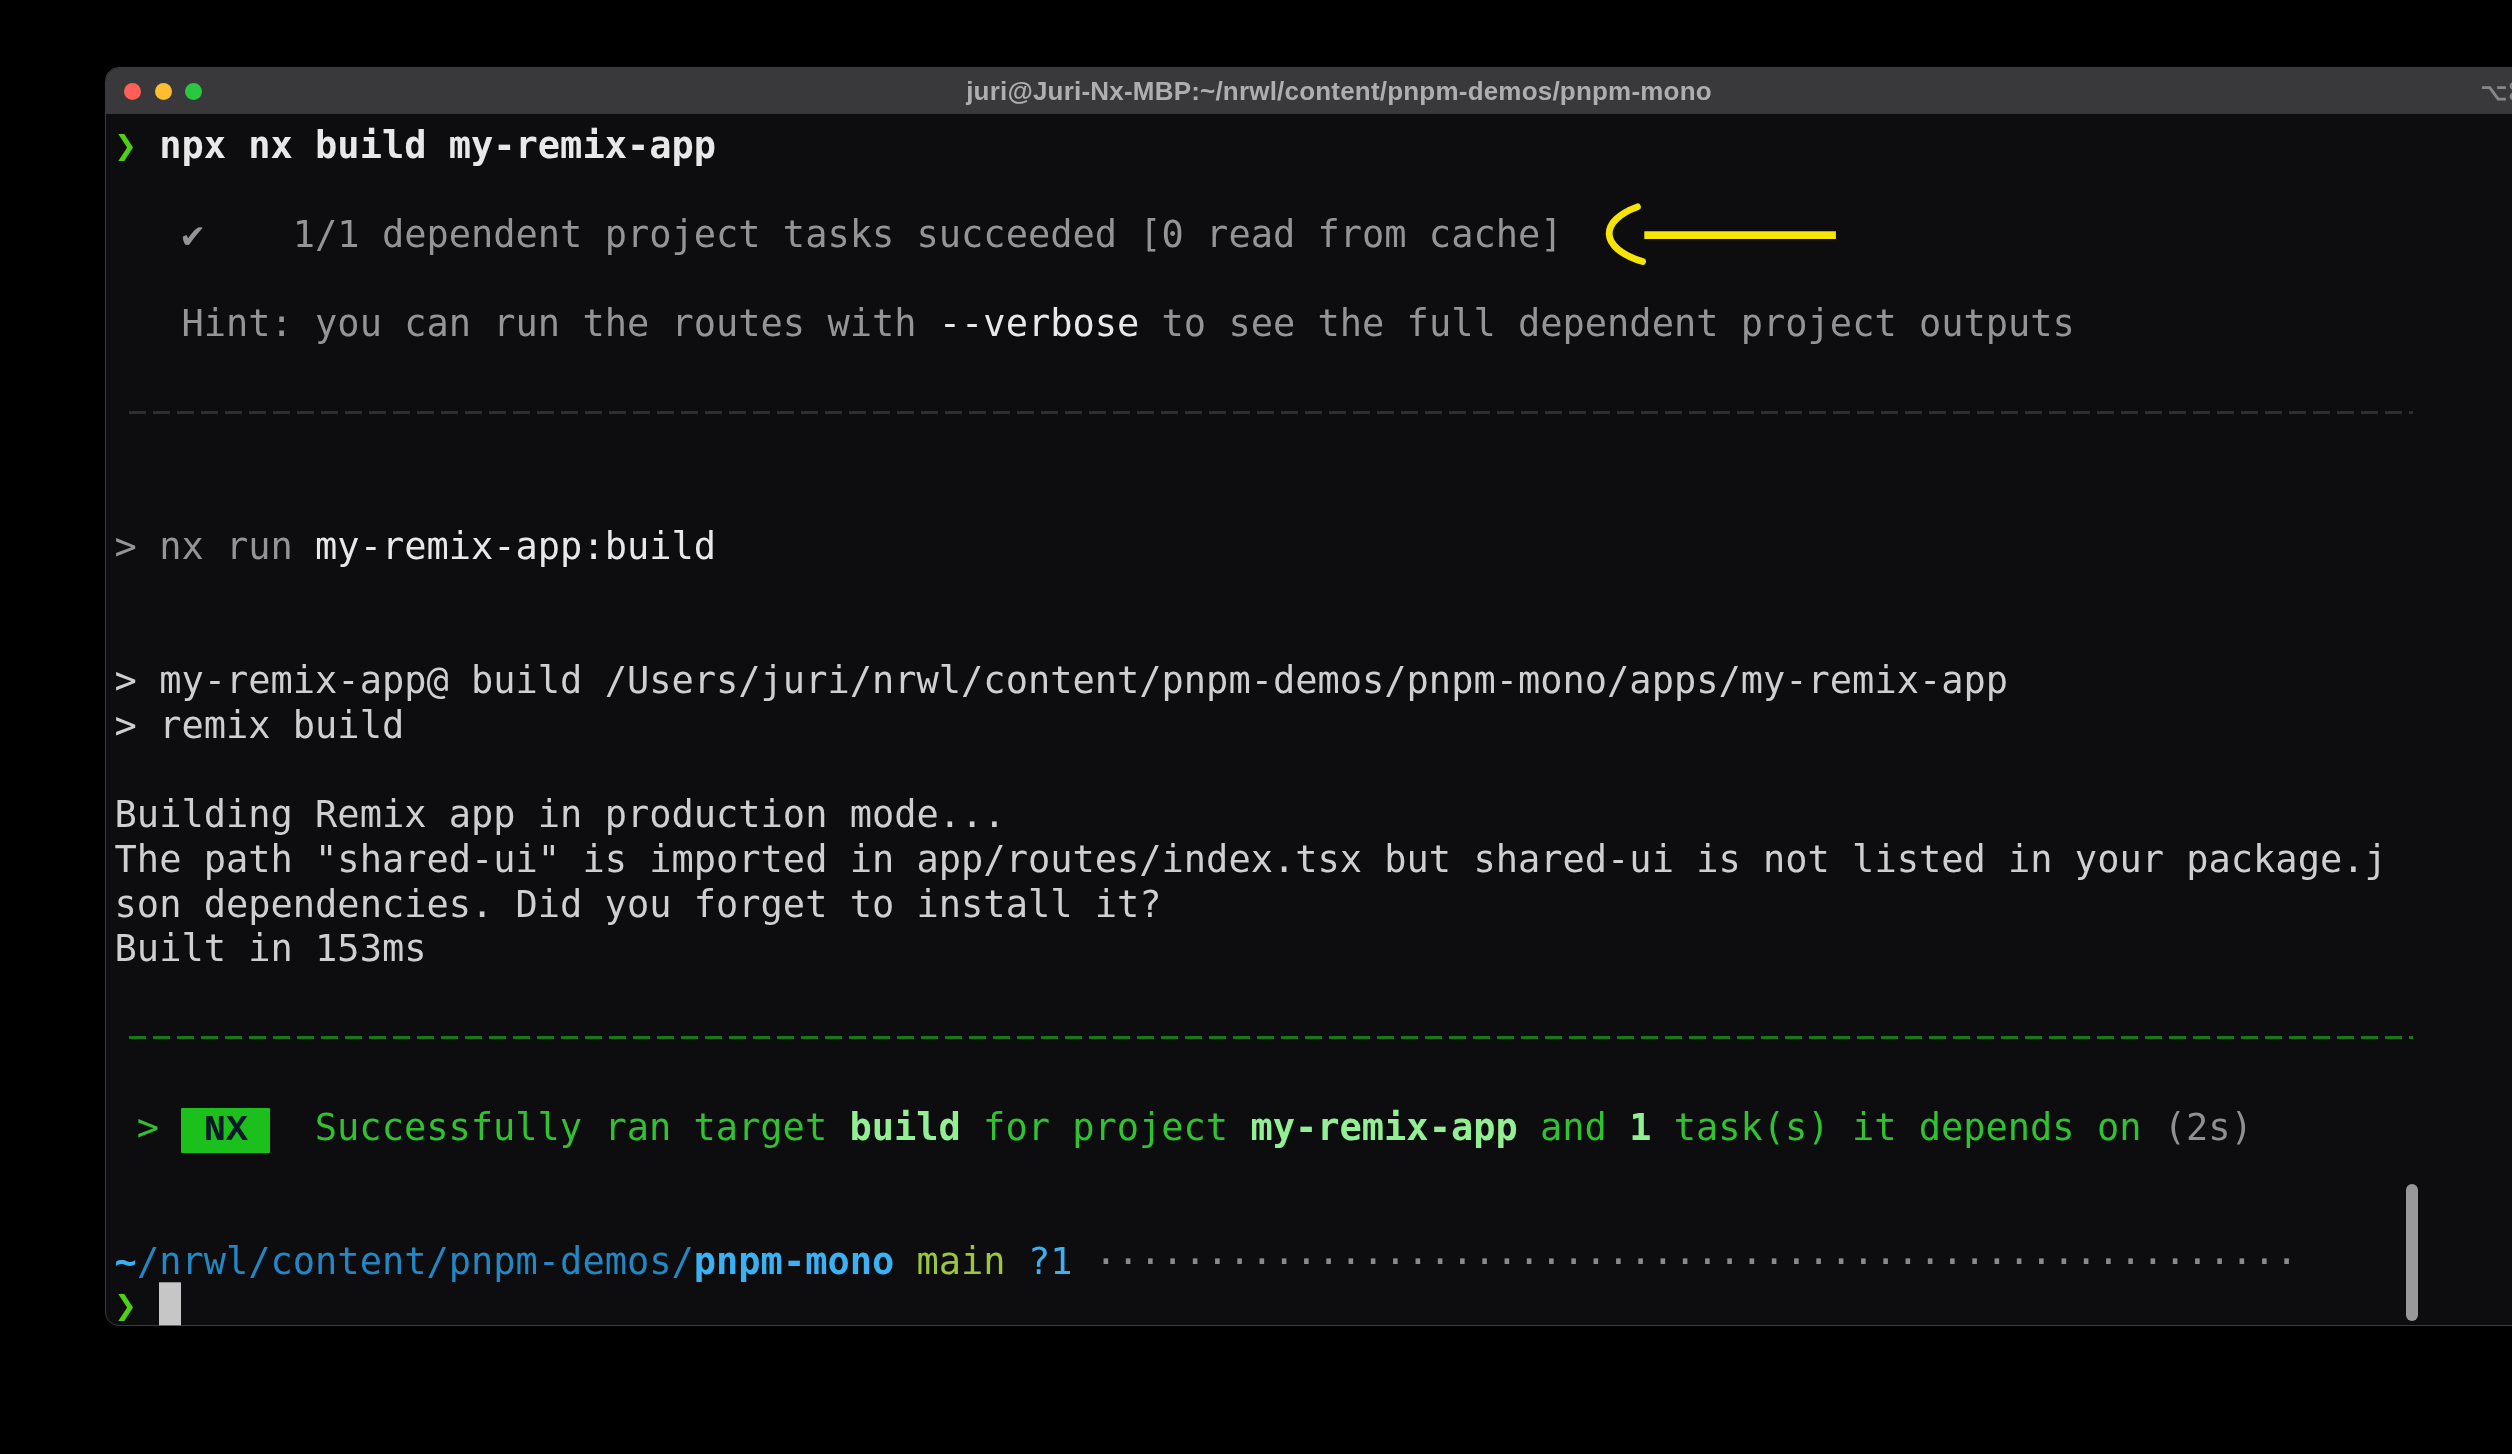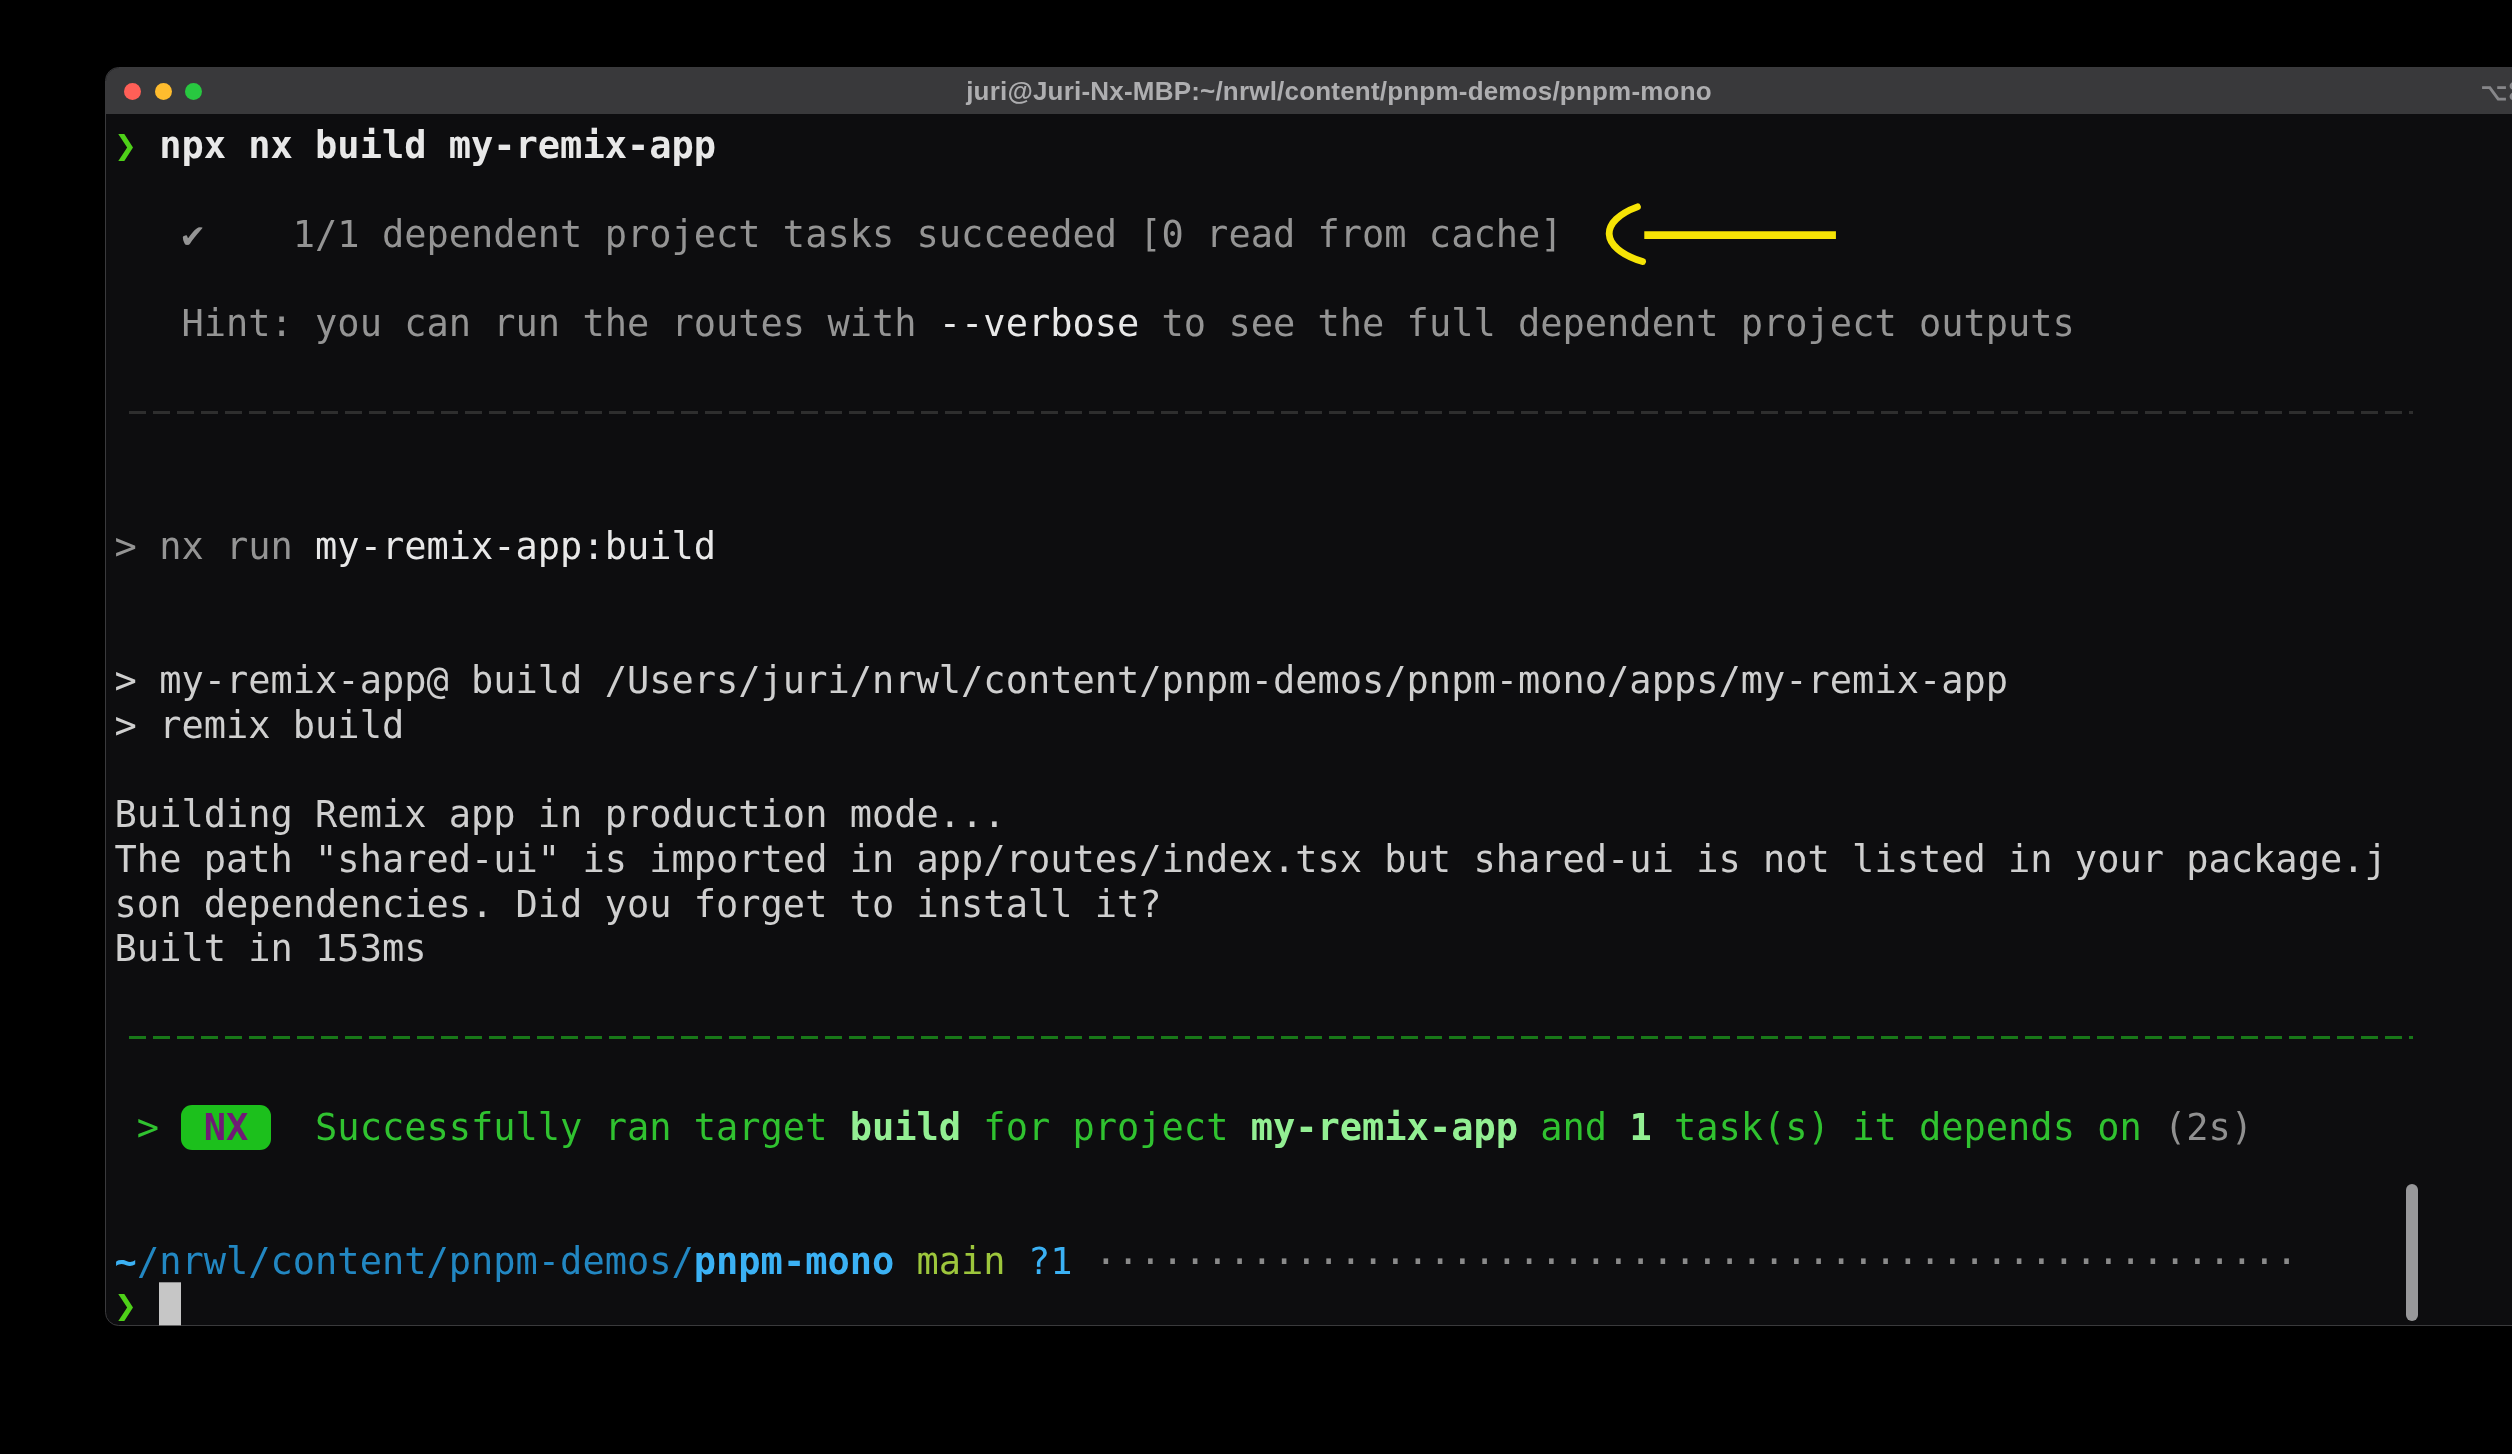--- a/index.html
+++ b/index.html
@@ -46,22 +46,22 @@
   .sep {
     position: absolute; height: 3.4px; left: 23px; width: 2284px;
     background: repeating-linear-gradient(90deg, var(--c) 0 17px, transparent 17px 24px);
   }
   .sep.first { --c: #2e2e2e; top: 297px; }
   .sep.second { --c: #187818; top: 922px; }
 
   .green-reg  { color: #30c230; }
   .green-bold { color: #93ef93; font-weight: bold; }
   .nx-badge {
-    display: inline-block; background: #1cc01c; color: #701a75;
-    font-weight: bold; padding: 0 1ch; border-radius: 11px;
+    display: inline-block; background: #1cc01c; color: #0f172a;
+    font-weight: bold; padding: 0 1ch; border-radius: 1px; font-family: Liberation Mono, monospace;
   }
   .time-gray { color: #909090; }
 
   .dir-blue    { color: #2287c2; }
   .tilde       { color: #3bb1f4; font-weight: bold; }
   .repo-blue   { color: #3bb1f4; font-weight: bold; }
   .branch-green{ color: #9dc63c; }
   .status-blue { color: #3bb1f4; }
   .dots        { color: #8a8a8a; }
 

